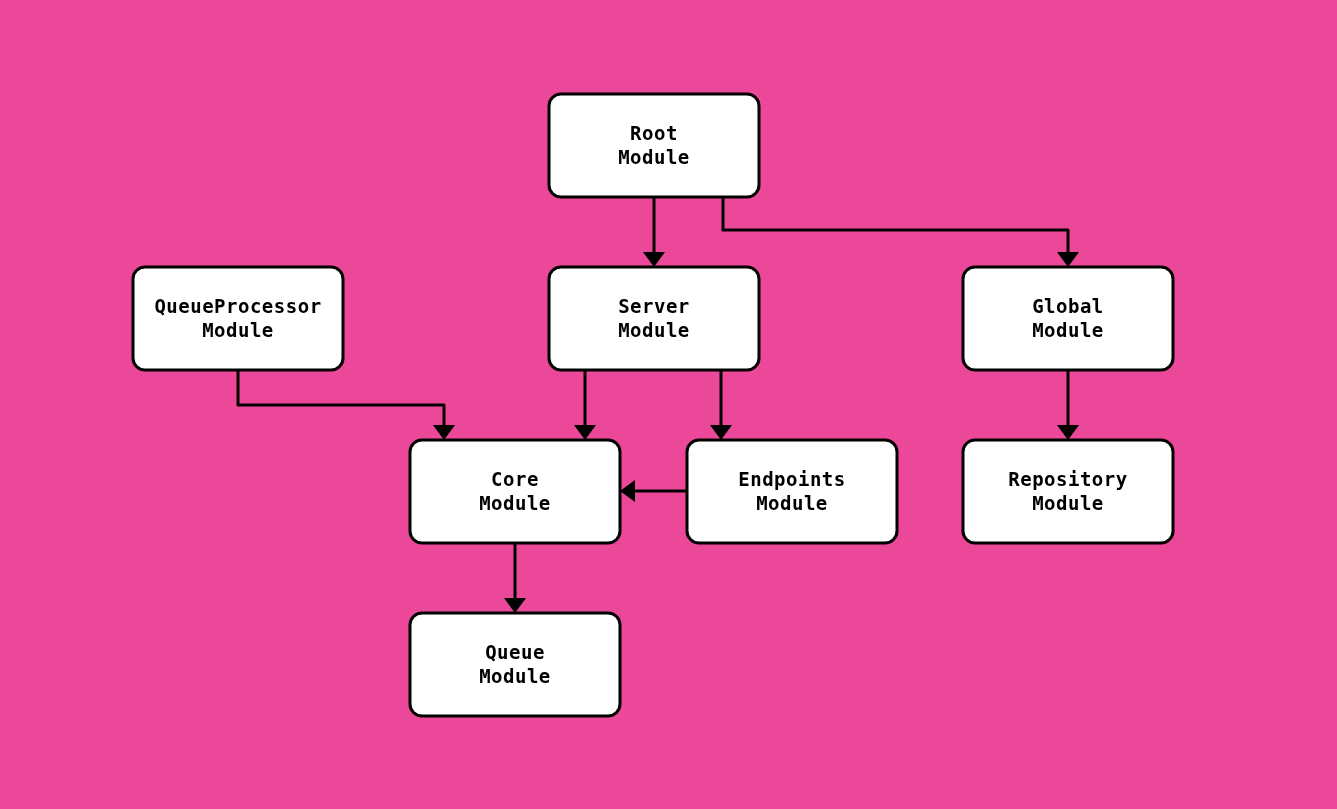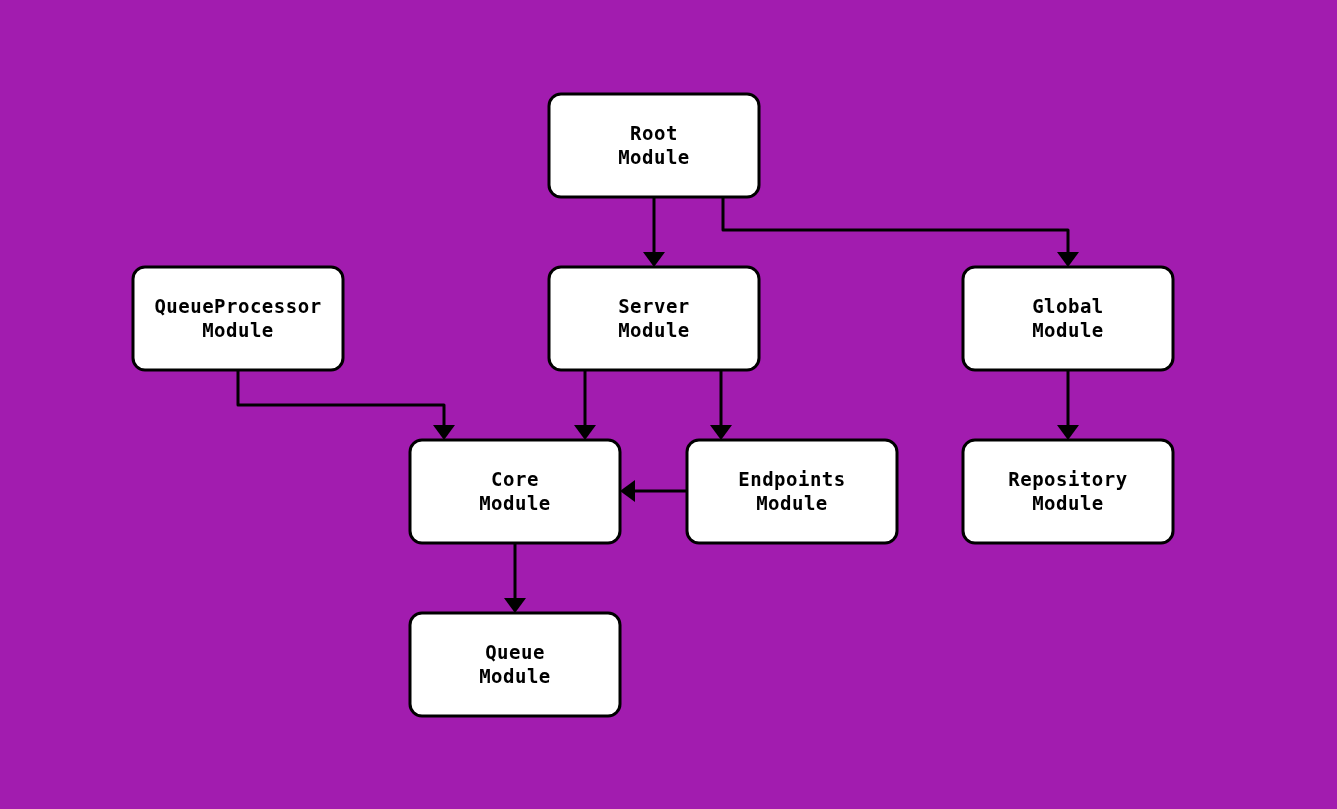--- a/index.html
+++ b/index.html
@@ -11,21 +11,21 @@
   body {
     width: 1337px;
     height: 809px;
     overflow: hidden;
     font-family: "DejaVu Sans Mono", "Liberation Mono", monospace;
   }
   #diagram-root {
     position: relative;
     width: 1337px;
     height: 809px;
-    background: #a21caf;
+    background: #ec4899;
   }
   svg#diagram-canvas {
     display: block;
     width: 1337px;
     height: 809px;
   }
   .node-box {
     fill: #ffffff;
     stroke: #000000;
     stroke-width: 3;

